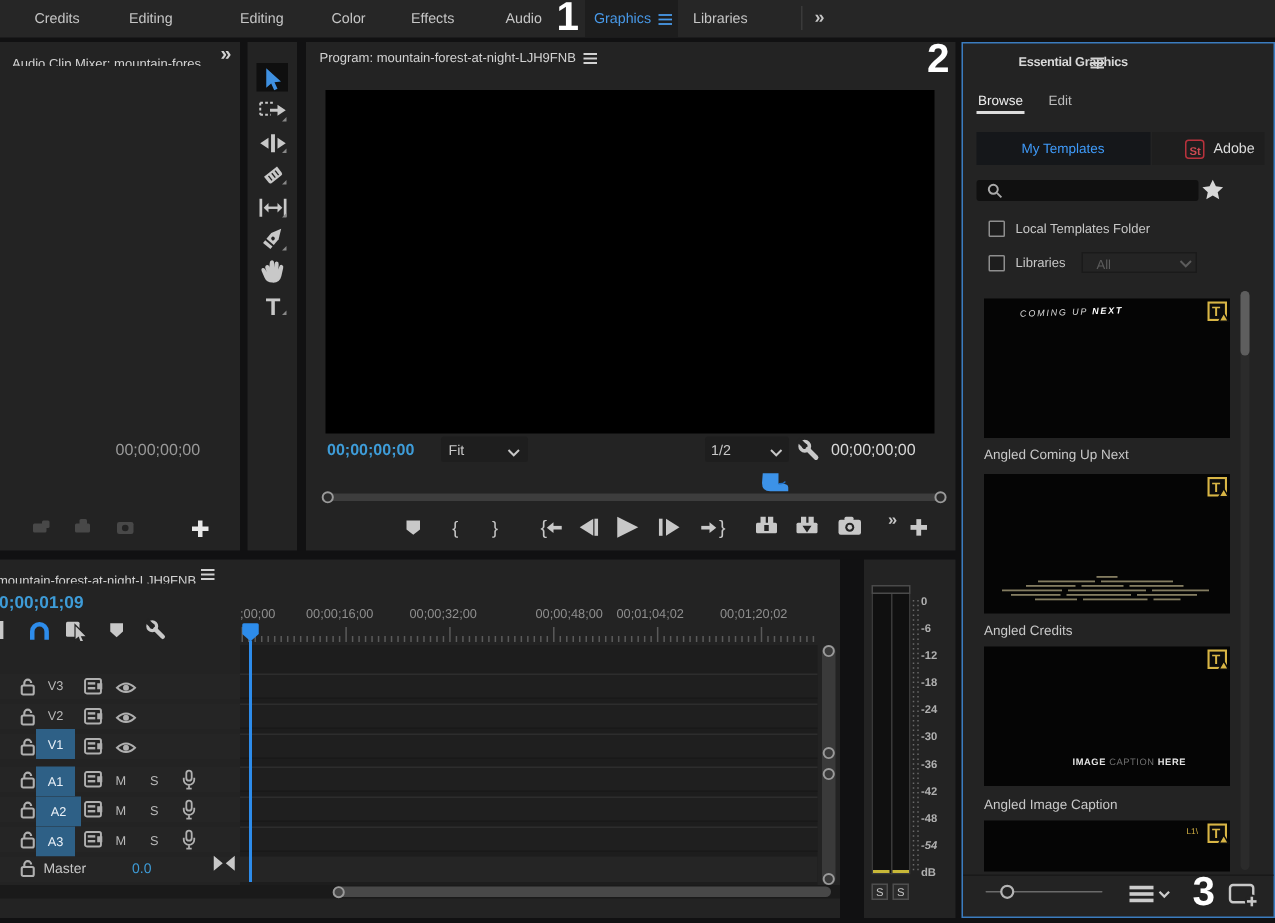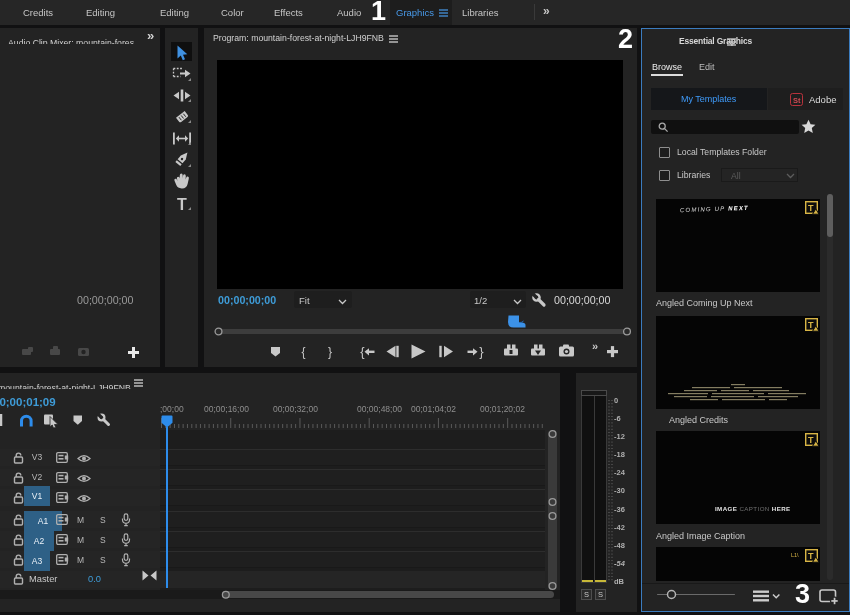--- a/index.html
+++ b/index.html
@@ -223,21 +223,21 @@
 <div class="txt" style="left:731px;top:171px;font-size:8.7px;color:#5c5c5c;">All</div>
 <svg class="abs" style="left:786px;top:172.5px;" width="9" height="6">
       <path d="M1 1 L4.5 4.5 L8 1" stroke="#5c5c5c" stroke-width="1.3" fill="none"></path>
     </svg>
 
 <div class="abs" style="left:656px;top:199px;width:164px;height:93px;background:#050505;"></div>
 <div class="txt" style="left:680px;top:206px;font-size:6px;font-style:italic;color:#dcdcdc;letter-spacing:1.2px;transform:rotate(-2deg);">COMING UP <span style="font-weight:bold;color:#fff;">NEXT</span></div>
 <div class="txt" style="left:656px;top:298px;font-size:9px;color:#c8c8c8;">Angled Coming Up Next</div>
 
 <div class="abs" style="left:656px;top:316px;width:164px;height:93px;background:#050505;"></div>
-<div class="txt" style="left:656px;top:415px;font-size:9px;color:#c8c8c8;margin-left:13px;">Angled Credits</div>
+<div class="txt" style="left:656px;top:415px;font-size:9px;color:#c8c8c8;">Angled Credits</div>
 
 <div class="abs" style="left:656px;top:431px;width:164px;height:93px;background:#050505;"></div>
 <div class="txt" style="left:715px;top:505px;font-size:6.2px;color:#e4e4e4;letter-spacing:0.4px;"><span style="font-weight:bold;">IMAGE</span> <span style="color:#707070;">CAPTION</span> <span style="font-weight:bold;">HERE</span></div>
 <div class="txt" style="left:656px;top:531px;font-size:9px;color:#c8c8c8;">Angled Image Caption</div>
 
 <div class="abs" style="left:656px;top:547px;width:164px;height:34px;background:#050505;"></div>
 <div class="txt" style="left:791px;top:552px;font-size:5.5px;color:#d8b545;">L1\</div>
 
 <svg class="abs" style="left:805px;top:201px;" width="15" height="15" viewBox="0 0 15 15">
       <rect x="0.7" y="0.7" width="11.6" height="11.6" fill="#0c0c0c" stroke="#d8b545" stroke-width="1.4"></rect>
@@ -384,21 +384,21 @@
       <svg class="abs" style="left:77px;top:493.5px;" width="14" height="9" viewBox="0 0 14 9">
         <path d="M1 4.5 Q7 -1.2 13 4.5 Q7 10.2 1 4.5 Z" fill="none" stroke="#b0b0b0" stroke-width="1.3"></path>
         <circle cx="7" cy="4.5" r="2" fill="#b0b0b0"></circle>
       </svg>
       <div class="abs" style="left:0px;top:511px;width:545px;height:17px;background:#252525;"></div>
       <div class="abs" style="left:160px;top:511px;width:385px;height:17px;background:#1f1f1f;border-top:1px solid #2d2d2d;border-bottom:1px solid #191919;"></div>
       <svg class="abs" style="left:13px;top:514px;" width="11" height="12" viewBox="0 0 11 12">
         <rect x="1.5" y="5" width="8" height="6" rx="1" fill="none" stroke="#b0b0b0" stroke-width="1.4"></rect>
         <path d="M3.2 5 v-1.6 a2.3 2.3 0 0 1 4.6 0" fill="none" stroke="#b0b0b0" stroke-width="1.4"></path>
       </svg>
-      <div class="abs" style="left:24px;top:510.5px;width:38px;height:20px;background:#2e6086;color:#eaf1f8;font-size:8.5px;text-align:center;line-height:20px;">A1</div>
+      <div class="abs" style="left:24px;top:510.5px;width:26px;height:20px;background:#2e6086;color:#eaf1f8;font-size:8.5px;text-align:center;line-height:20px;">A1</div>
       <svg class="abs" style="left:56px;top:514px;" width="13" height="11" viewBox="0 0 13 11">
         <rect x="0.7" y="0.7" width="10.6" height="9.6" rx="1.2" fill="none" stroke="#b0b0b0" stroke-width="1.3"></rect>
         <rect x="2.5" y="2.8" width="5" height="1.6" fill="#b0b0b0"></rect>
         <rect x="2.5" y="6" width="5" height="1.6" fill="#b0b0b0"></rect>
         <rect x="8.8" y="3.5" width="3.4" height="4" fill="#b0b0b0"></rect>
       </svg>
       <div class="txt" style="left:77px;top:515px;font-size:8.5px;color:#b8b8b8;">M</div>
       <div class="txt" style="left:100px;top:515px;font-size:8.5px;color:#b8b8b8;">S</div>
       <svg class="abs" style="left:121px;top:513px;" width="10" height="14" viewBox="0 0 10 14">
         <rect x="3.2" y="0.8" width="3.6" height="6.6" rx="1.8" fill="none" stroke="#b0b0b0" stroke-width="1.2"></rect>

